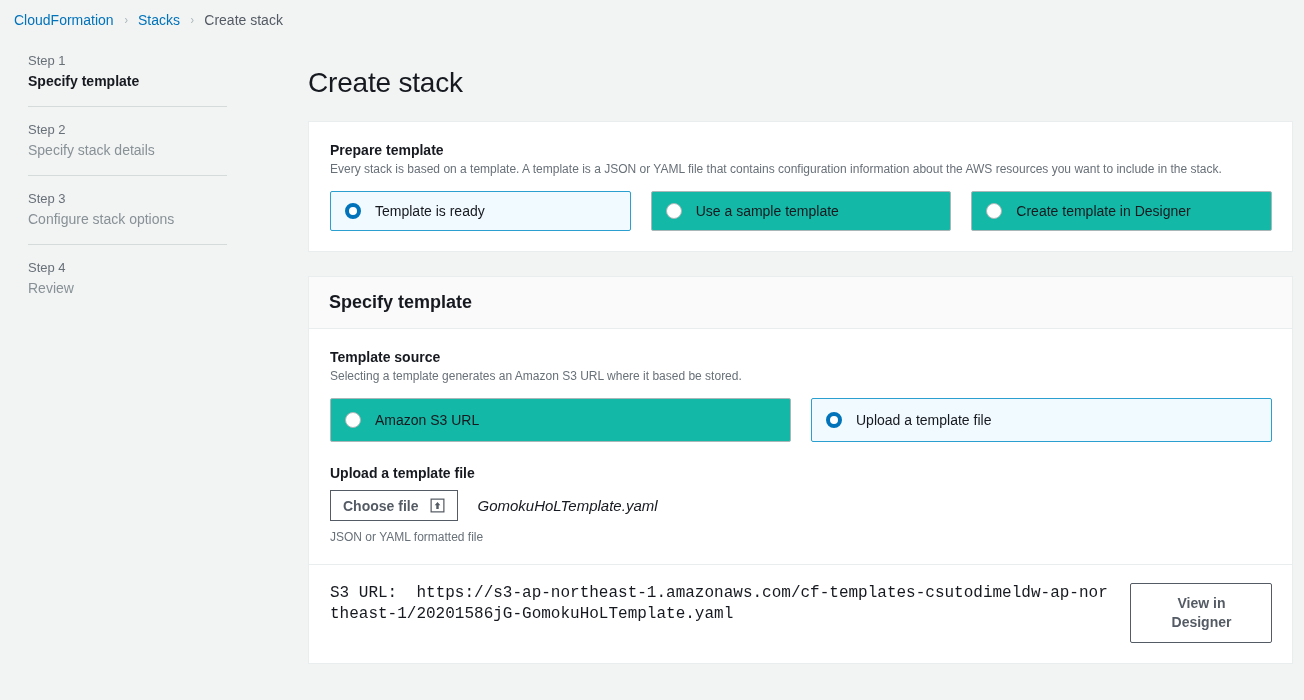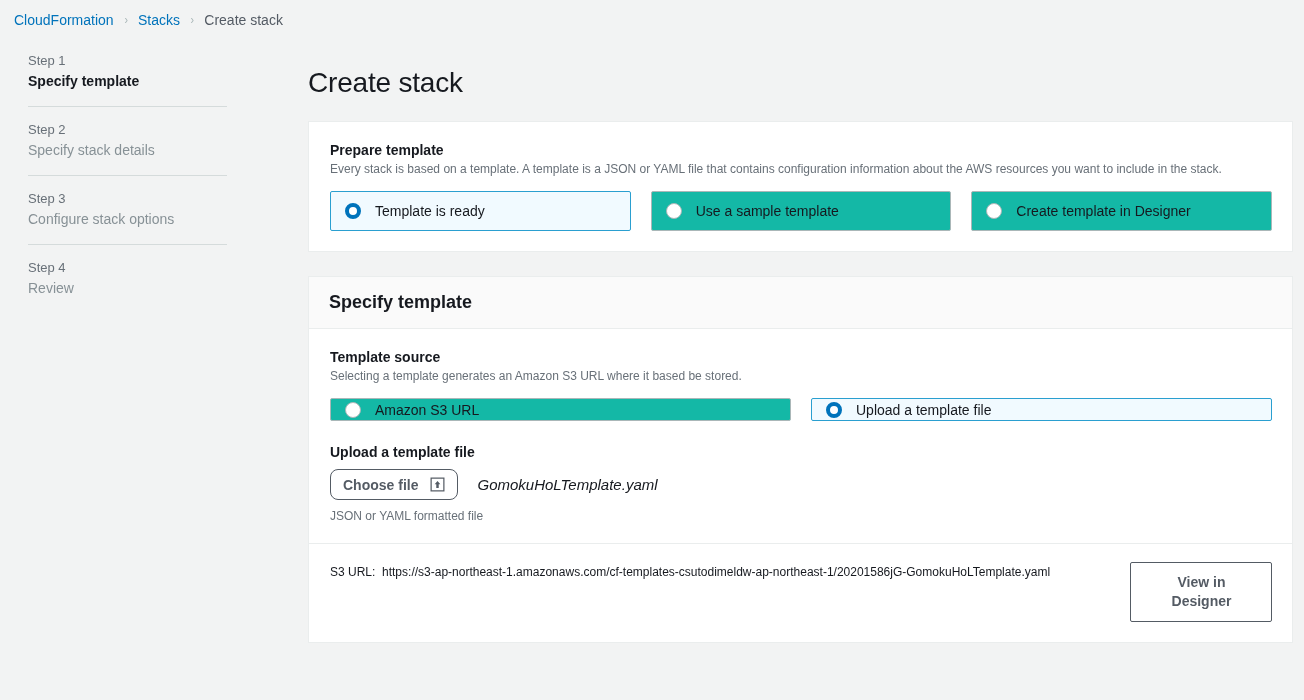--- a/index.html
+++ b/index.html
@@ -114,28 +114,28 @@
     background: #fff;
     flex: 0 0 16px;
     position: relative;
   }
   .radio.on {
     border: 4px solid #0073bb;
     background: #fff;
   }
 
   .tile-row.source { gap: 20px; }
-  .tile-row.source .tile { height: 23px; }
+  .tile-row.source .tile { height: 44px; }
 
   
   .upload-block { margin-top: 22px; }
   .upload-row { display: flex; align-items: center; margin-top: 8px; }
   .choose-file-btn {
     border: 1px solid #545b64;
-    border-radius: 8px;
+    border-radius: 0;
     background: #fff;
     height: 31px;
     display: inline-flex;
     align-items: center;
     padding: 0 12px;
     font-size: 14px;
     font-weight: bold;
     color: #545b64;
     cursor: pointer;
   }
@@ -161,25 +161,26 @@
   
   .s3-sep { height: 1px; background: #eaeded; margin: 19px -21px 0 -21px; }
   .s3-row {
     display: flex;
     align-items: flex-start;
     justify-content: space-between;
     padding: 18px 0 0 0;
     gap: 14px;
   }
   .s3-text {
-    font-size: 12px;
+    font-size: 16px;
     line-height: 21px;
     color: #16191f;
     max-width: 800px;
     word-break: break-all;
+    font-family: Liberation Mono, monospace;
   }
   .s3-label { white-space: nowrap; }
   .designer-btn {
     flex: 0 0 auto;
     border: 1px solid #545b64;
     border-radius: 2px;
     background: #fff;
     color: #545b64;
     font-size: 14px;
     font-weight: bold;

